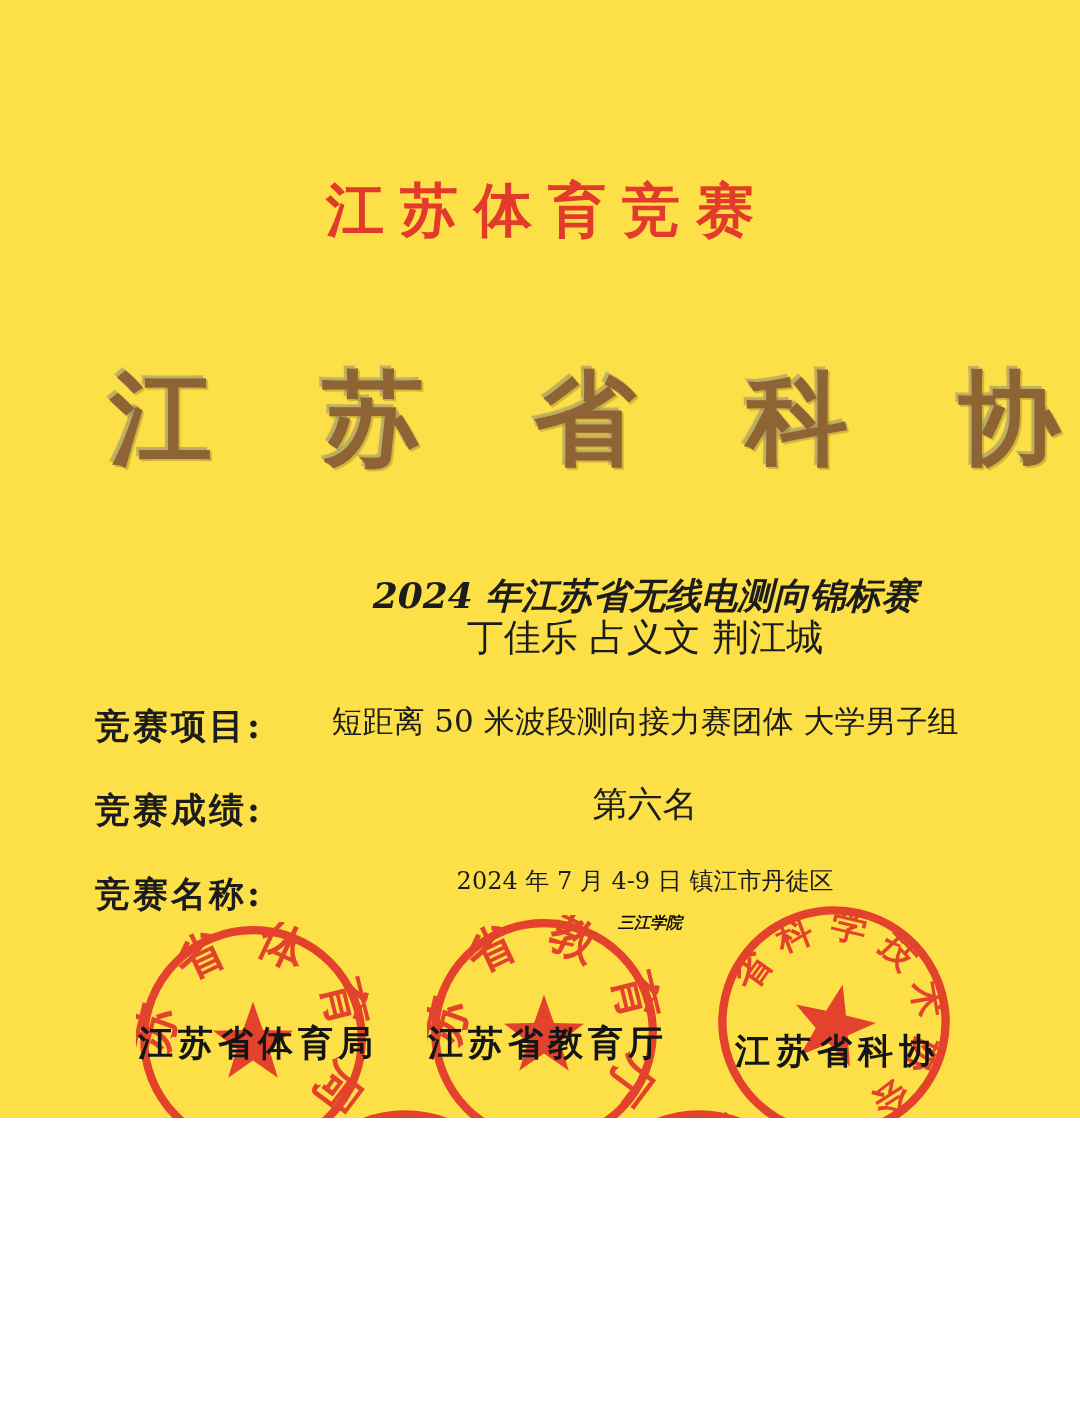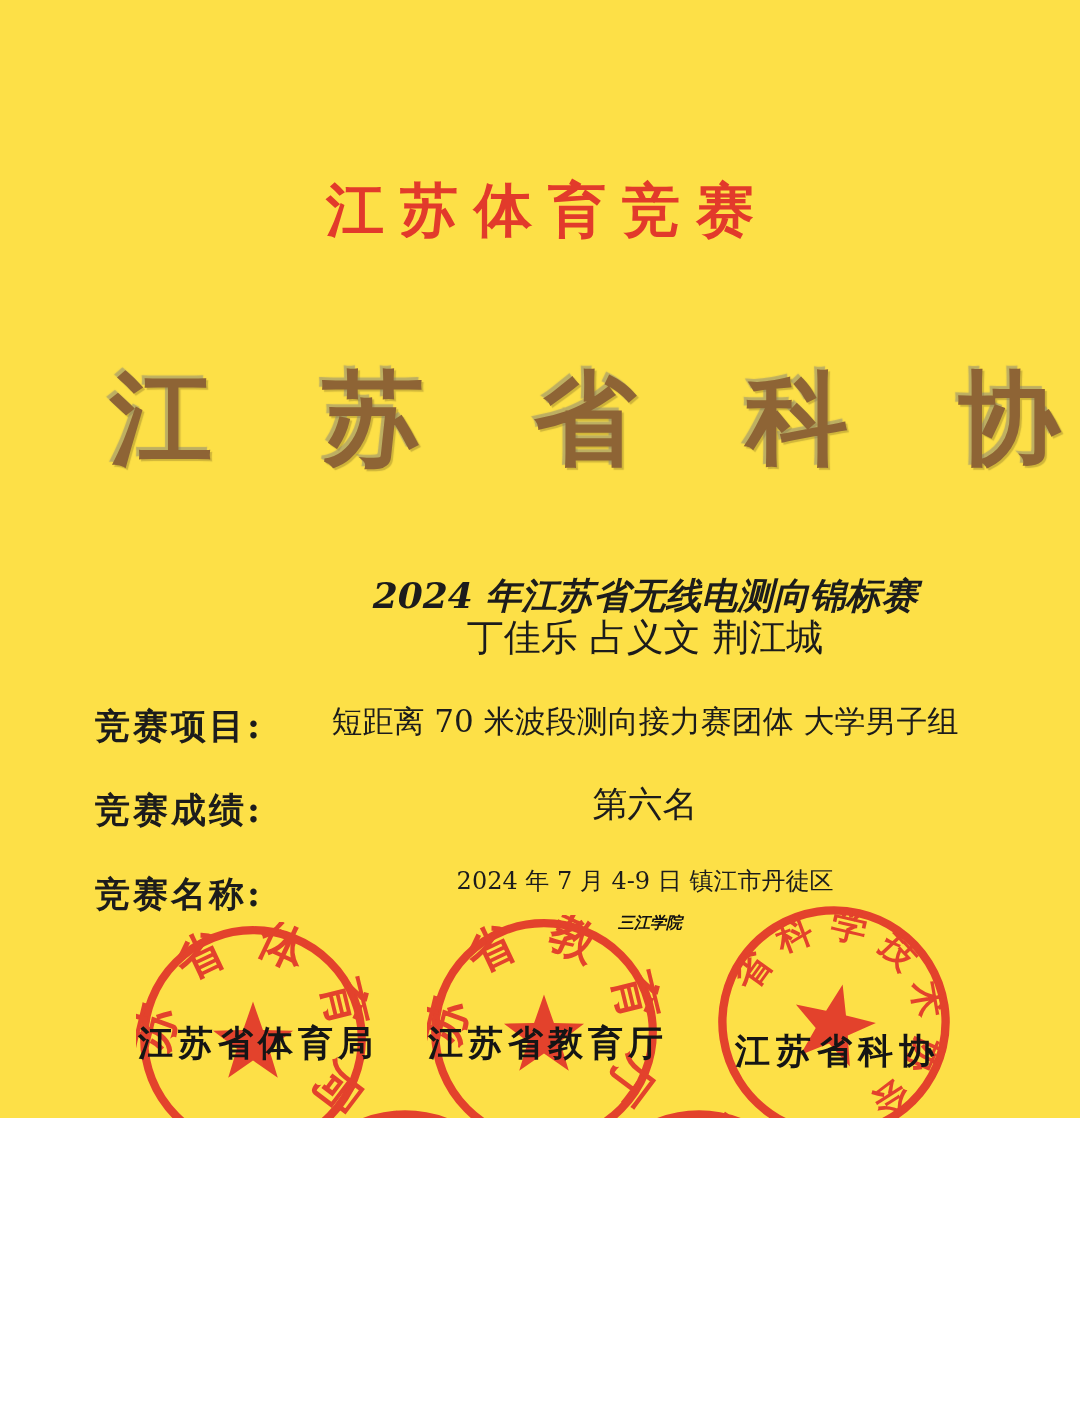--- a/index.html
+++ b/index.html
@@ -90,21 +90,21 @@
 
   <div class="title-red">江苏体育竞赛</div>
 
   <div class="title-gold">江苏省科协</div>
 
   <div class="field-value v1">2024 年江苏省无线电测向锦标赛</div>
 
   <div class="field-value v2">丁佳乐 占义文 荆江城</div>
 
   <div class="field-label l3">竞赛项目:</div>
-  <div class="field-value v3">短距离 70 米波段测向接力赛团体 大学男子组</div>
+  <div class="field-value v3">短距离 50 米波段测向接力赛团体 大学男子组</div>
 
   <div class="field-label l4">竞赛成绩:</div>
   <div class="field-value v4">第六名</div>
 
   <div class="field-label l5">竞赛名称:</div>
   <div class="field-value v5">2024 年 7 月 4-9 日 镇江市丹徒区</div>
 
   <div class="school-note">三江学院</div>
 
   <svg id="s1" class="stamp" viewBox="0 0 200 200">

